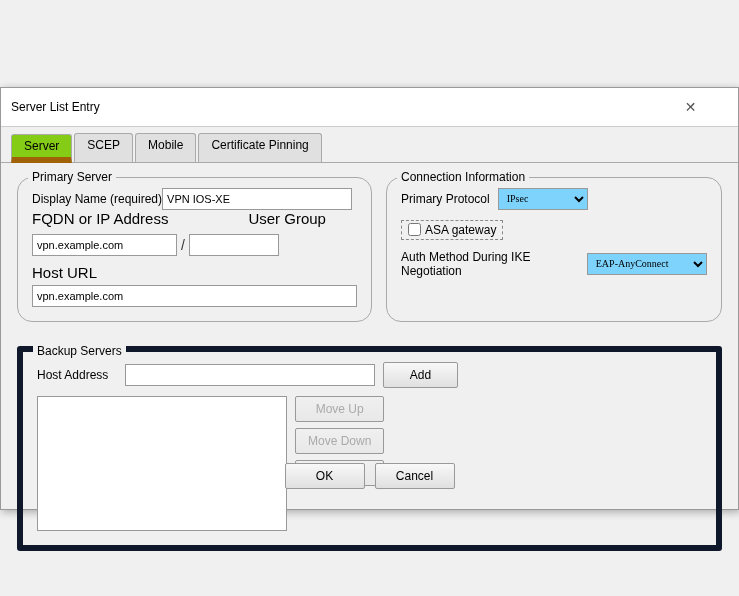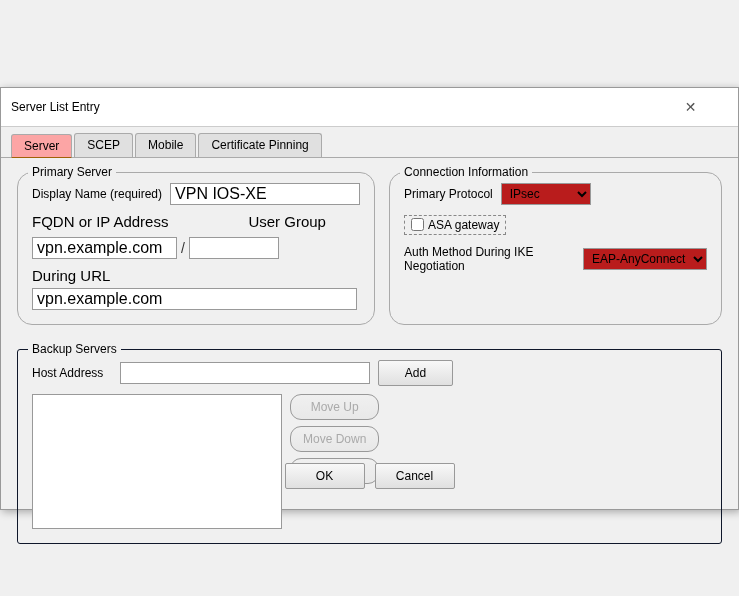--- a/index.html
+++ b/index.html
@@ -52,22 +52,22 @@
       padding: 4px 12px;
       border: 1px solid #aaa;
       border-bottom: none;
       background: #e0e0e0;
       cursor: pointer;
       font-size: 12px;
       margin-right: 2px;
       border-radius: 3px 3px 0 0;
     }
     .tab.active {
-      background: #fca5a5;
-      border-bottom: 1px solid #a16207;
+      background: #84cc16;
+      border-bottom: 6px solid #a16207;
       z-index: 1;
       position: relative;
       bottom: -1px;
     }
     .content {
       padding: 14px 16px;
     }
     .section-group {
       display: flex;
       gap: 14px;
@@ -84,37 +84,36 @@
       position: absolute;
       top: -8px;
       left: 10px;
       background: #f0f0f0;
       padding: 0 4px;
       font-size: 12px;
     }
     .field-row {
       display: flex;
       align-items: center;
-      margin-bottom: 8px;
-      gap: 8px;
+      margin-bottom: 0;
     }
     .field-label {
       font-size: 12px;
       white-space: nowrap;
       min-width: 80px;
     }
     .field-label-block {
       font-size: 15px;
       margin-bottom: 4px;
     }
     input[type="text"] {
       height: 22px;
       border: 1px solid #999;
       padding: 2px 4px;
-      font-size: 16px;
+      font-size: 11px;
       background: #fff;
       outline: none;
     }
     .display-name-input {
       width: 190px;
     }
     .fqdn-input {
       width: 145px;
     }
     .user-group-input {
@@ -139,44 +138,45 @@
     .protocol-row {
       display: flex;
       align-items: center;
       gap: 8px;
       margin-bottom: 10px;
     }
     select {
       height: 22px;
       border: 1px solid #999;
       padding: 1px 4px;
-      font-size: 12px;
-      background: #b91c1c;
+      font-size: 10px;
+      background: #7dd3fc;
       width: 90px;
+      font-family: Liberation Serif, serif;
     }
     .auth-row {
       display: flex;
       align-items: center;
       gap: 8px;
       font-size: 12px;
     }
     .auth-select {
       width: 130px;
     }
     .ike-label {
       font-size: 12px;
       margin-bottom: 4px;
       color: #555;
       font-style: italic;
     }
     .ike-input {
       width: 295px;
     }
     .backup-section {
-      border: 1px solid #0f172a;
+      border: 6px solid #0f172a;
       border-radius: 3px;
       padding: 10px 7px 14px 14px;
       position: relative;
       margin: 0 16px;
     }
     .backup-section-label {
       position: absolute;
       top: -8px;
       left: 10px;
       background: #f0f0f0;
@@ -216,21 +216,20 @@
       background: linear-gradient(to bottom, #f8f8f8, #e0e0e0);
       padding: 0 12px;
       cursor: pointer;
       border-radius: 2px;
       min-width: 75px;
     }
     button:disabled {
       color: #aaa;
       cursor: default;
       background: linear-gradient(to bottom, #f0f0f0, #e8e8e8);
-      border-radius: 11px;
     }
     .add-btn {
       min-width: 75px;
     }
     .footer {
       display: flex;
       justify-content: center;
       gap: 10px;
       position: absolute;
       bottom: 20px;
@@ -278,21 +277,21 @@
             <span class="field-label-block">User Group</span>
           </div>
           <div class="fqdn-row">
             <input type="text" class="fqdn-input" value="vpn.example.com" style="">
             <span class="slash">/</span>
             <input type="text" class="user-group-input" style="">
           </div>
         </div>
 
         <div class="group-url-block">
-          <div class="field-label-block">During URL</div>
+          <div class="field-label-block">Host URL</div>
           <input type="text" class="group-url-input" value="vpn.example.com" style="">
         </div>
       </div>
 
       <div class="section right-section">
         <span class="section-label">Connection Information</span>
 
         <div class="protocol-row">
           <span>Primary Protocol</span>
           <select>

